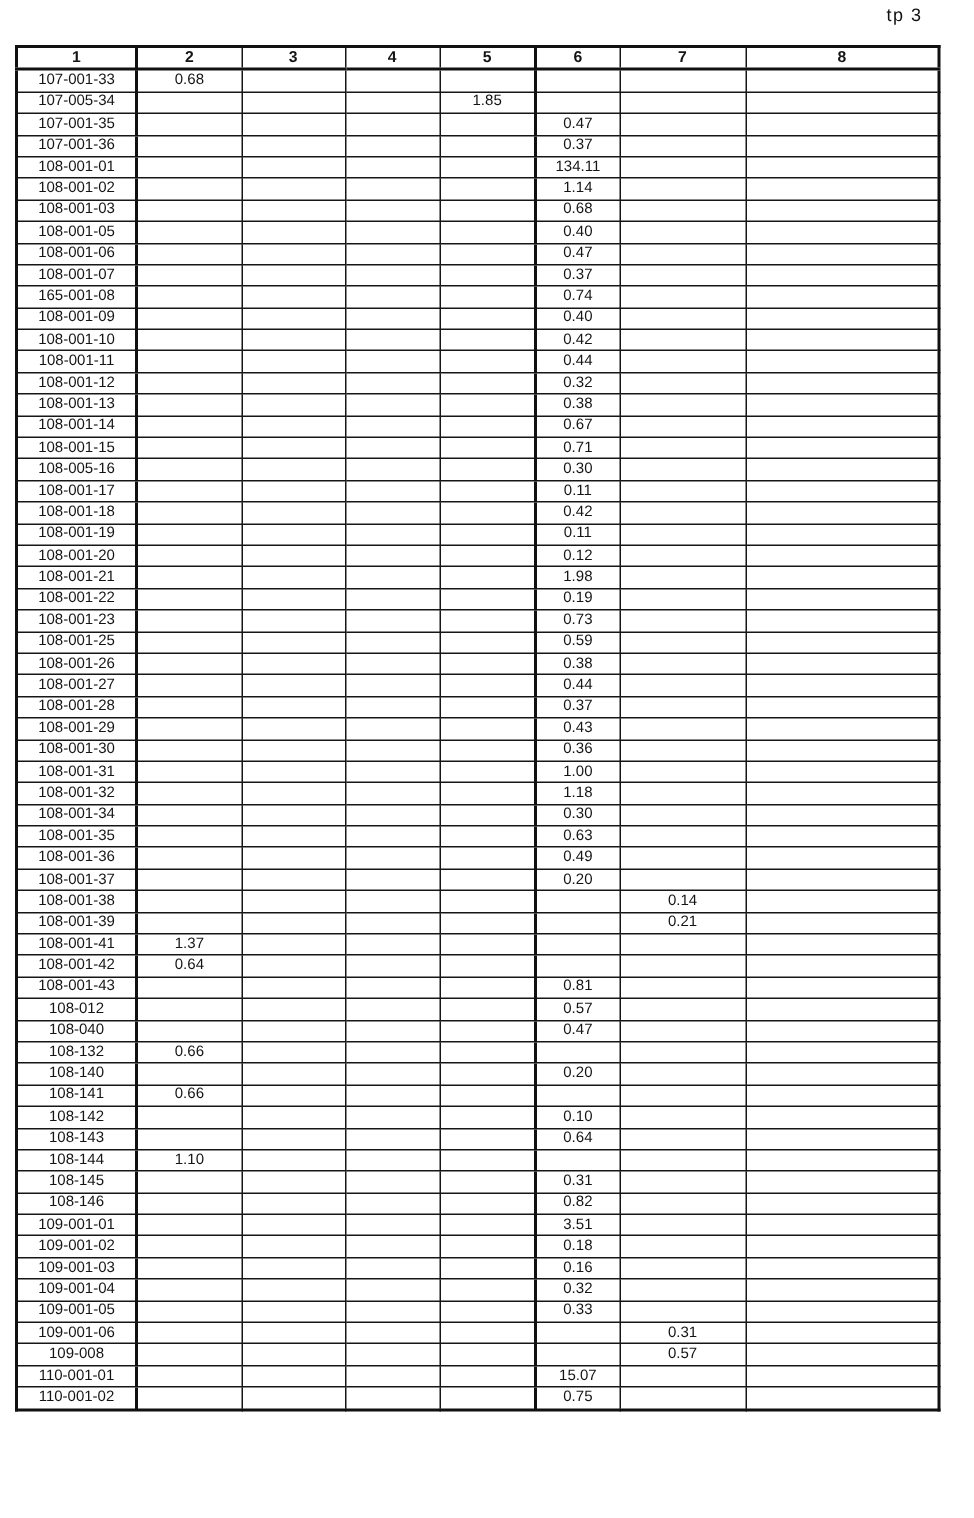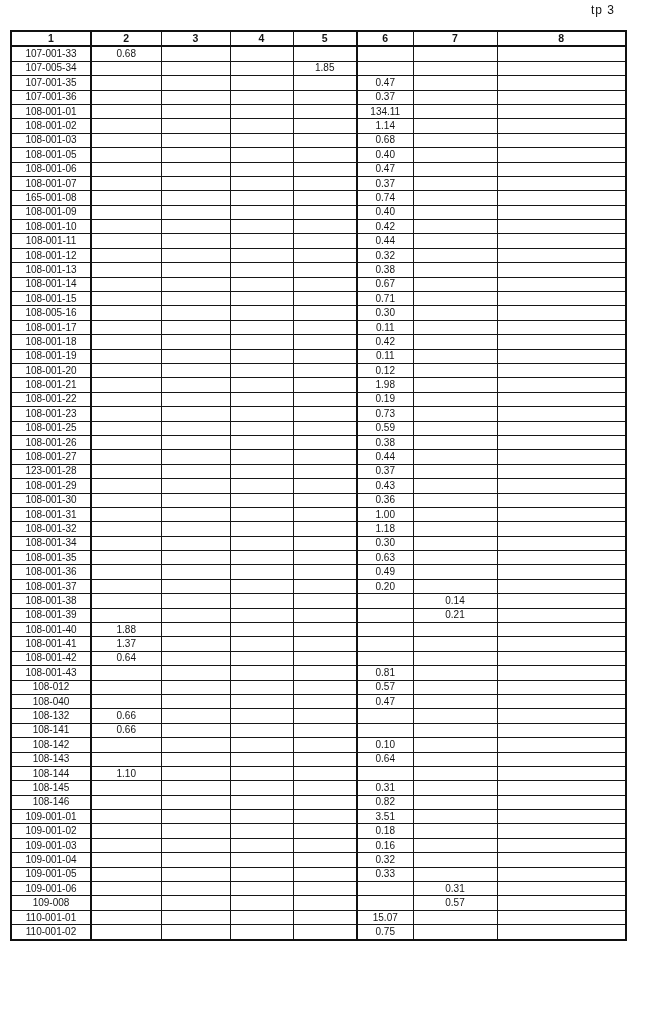--- a/index.html
+++ b/index.html
@@ -365,21 +365,21 @@
         <td>108-001-27</td>
         <td></td>
         <td></td>
         <td></td>
         <td></td>
         <td>0.44</td>
         <td></td>
         <td></td>
       </tr>
       <tr>
-        <td>123-001-28</td>
+        <td>108-001-28</td>
         <td></td>
         <td></td>
         <td></td>
         <td></td>
         <td>0.37</td>
         <td></td>
         <td></td>
       </tr>
       <tr>
         <td>108-001-29</td>
@@ -472,30 +472,20 @@
         <td></td>
       </tr>
       <tr>
         <td>108-001-39</td>
         <td></td>
         <td></td>
         <td></td>
         <td></td>
         <td></td>
         <td>0.21</td>
-        <td></td>
-      </tr>
-      <tr>
-        <td>108-001-40</td>
-        <td>1.88</td>
-        <td></td>
-        <td></td>
-        <td></td>
-        <td></td>
-        <td></td>
         <td></td>
       </tr>
       <tr>
         <td>108-001-41</td>
         <td>1.37</td>
         <td></td>
         <td></td>
         <td></td>
         <td></td>
         <td></td>
@@ -541,20 +531,30 @@
         <td></td>
         <td></td>
       </tr>
       <tr>
         <td>108-132</td>
         <td>0.66</td>
         <td></td>
         <td></td>
         <td></td>
         <td></td>
+        <td></td>
+        <td></td>
+      </tr>
+      <tr>
+        <td>108-140</td>
+        <td></td>
+        <td></td>
+        <td></td>
+        <td></td>
+        <td>0.20</td>
         <td></td>
         <td></td>
       </tr>
       <tr>
         <td>108-141</td>
         <td>0.66</td>
         <td></td>
         <td></td>
         <td></td>
         <td></td>

